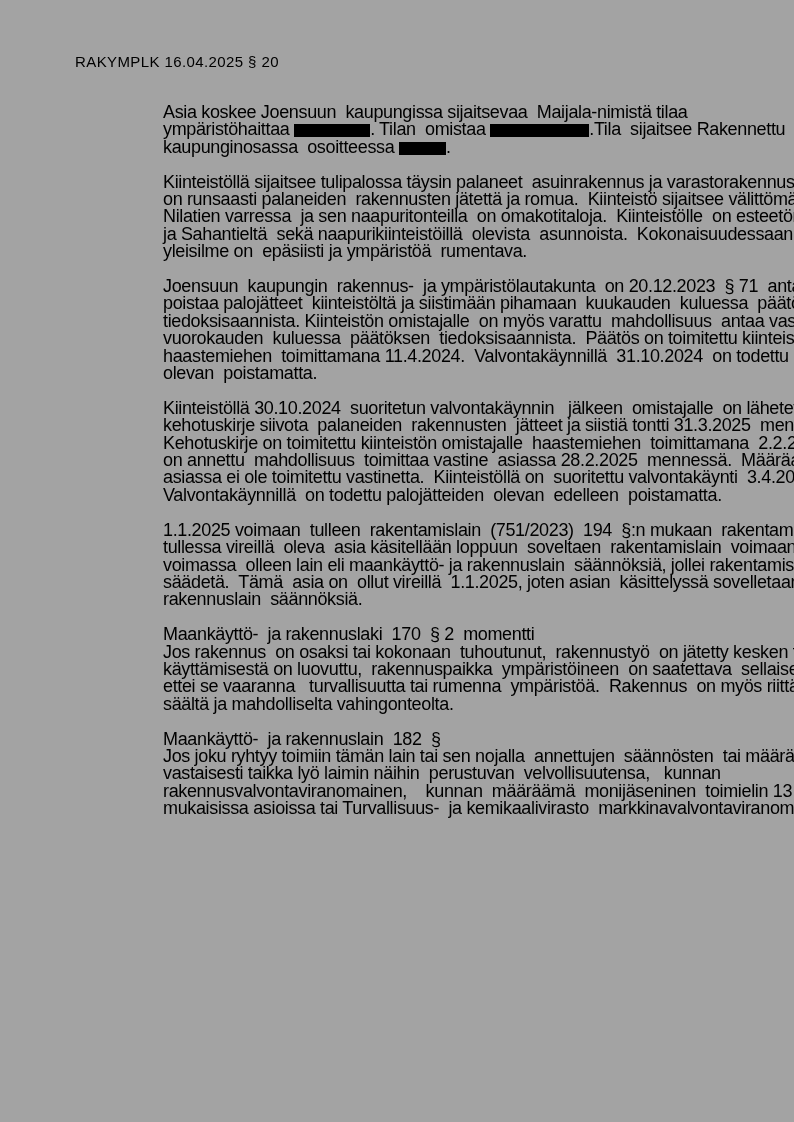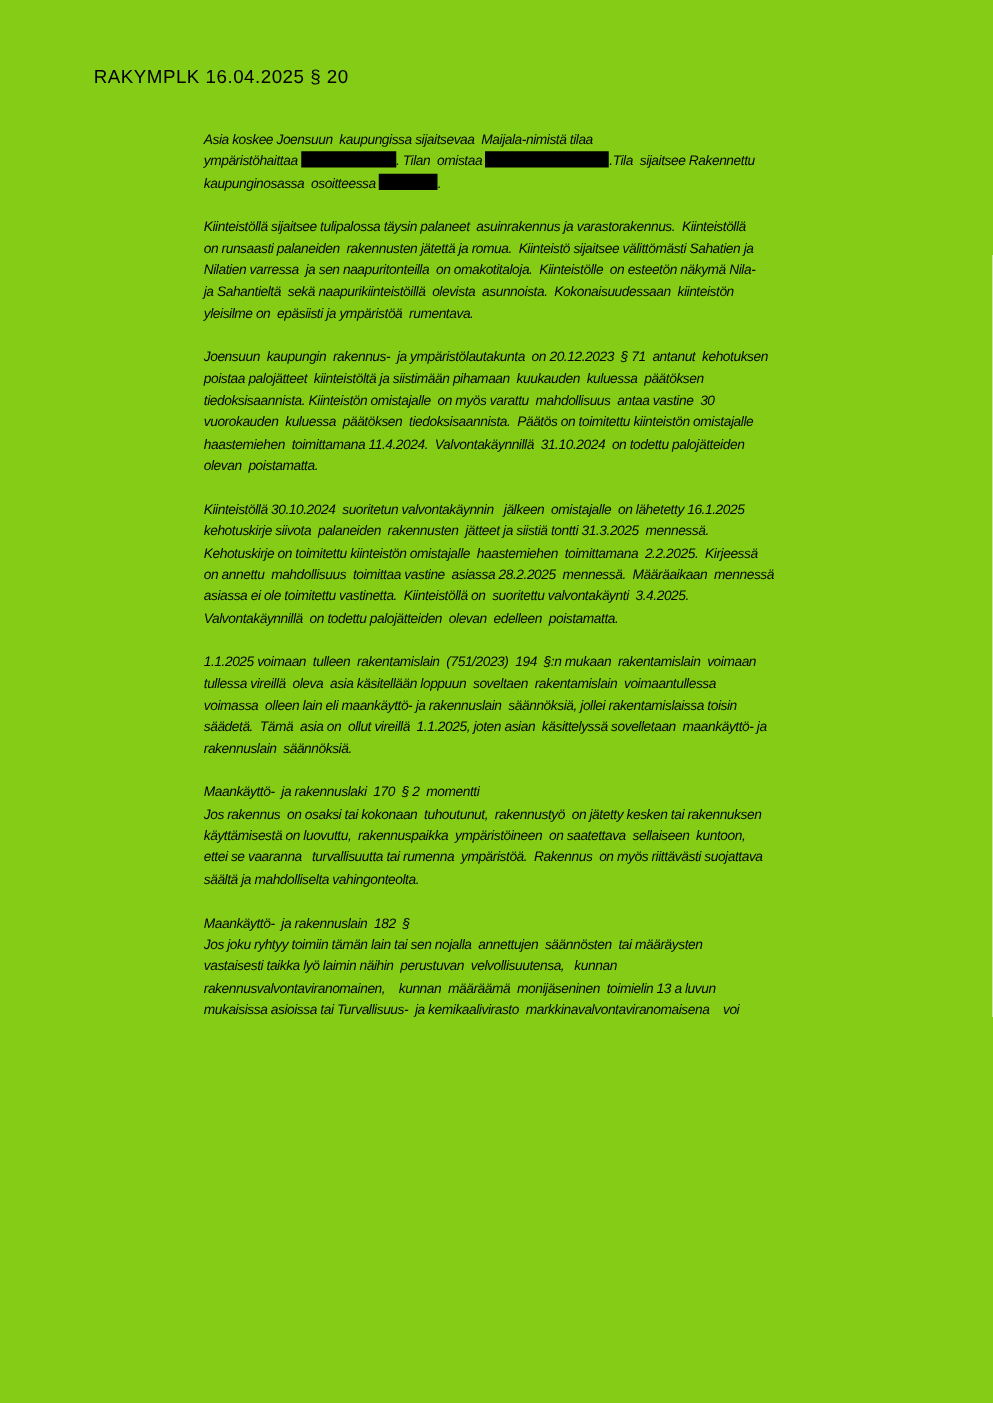--- a/index.html
+++ b/index.html
@@ -1,21 +1,21 @@
 <!DOCTYPE html>
 <html><head>
 <meta charset="utf-8">
 <style>
   * { box-sizing: border-box; }
   html, body { margin: 0; padding: 0; background: #ffffff; }
   .page {
     position: relative;
     width: 794px;
     height: 1122px;
-    background: #84cc16;
+    background: #a3a3a3;
     color: #000000;
     font-family: "Liberation Sans", "DejaVu Sans", sans-serif;
     overflow: hidden;
   }
   .page-header {
     position: absolute;
     left: 75px;
     top: 53px;
     font-size: 15px;
     letter-spacing: 0.4px;
@@ -30,26 +30,25 @@
   .sec-heading {
     font-size: 13px;
     font-weight: bold;
     line-height: 17.4px;
     margin: 0;
     letter-spacing: -0.2px;
     white-space: pre;
   }
   .sec-heading.gap-after { margin-bottom: 17.4px; }
   .para {
-    font-size: 11px;
+    font-size: 18px;
     line-height: 17.4px;
     margin: 0 0 17.4px 0;
     letter-spacing: -0.35px;
     white-space: pre;
-    font-style: italic;
   }
   .redact {
     display: inline-block;
     background: #000000;
     height: 13px;
     vertical-align: -2px;
   }
   .redact.w-property-id { width: 76px; }
   .redact.w-owner { width: 99px; }
   .redact.w-address { width: 47px; }

